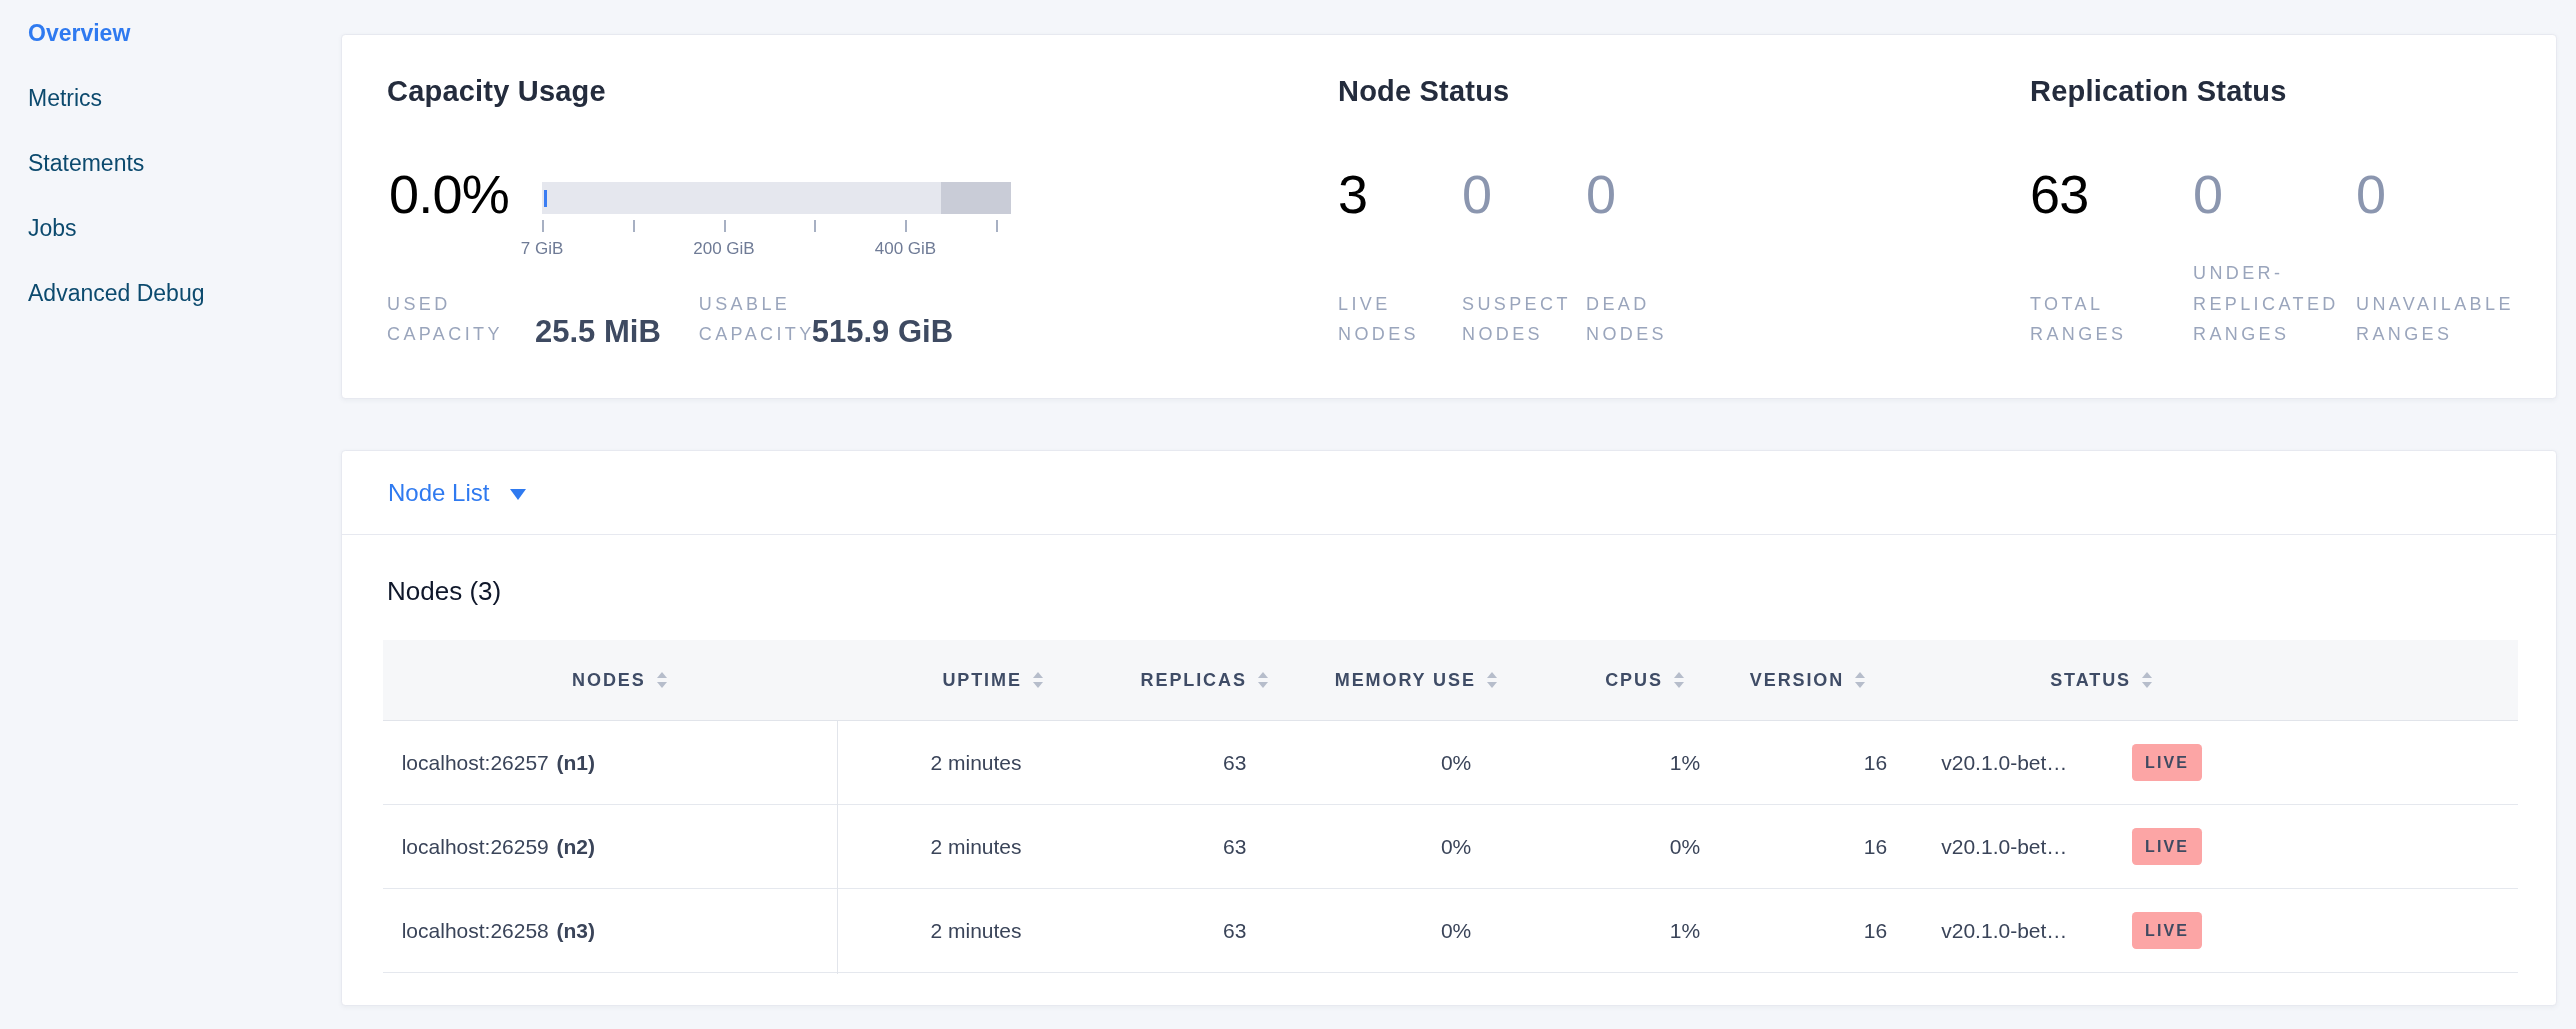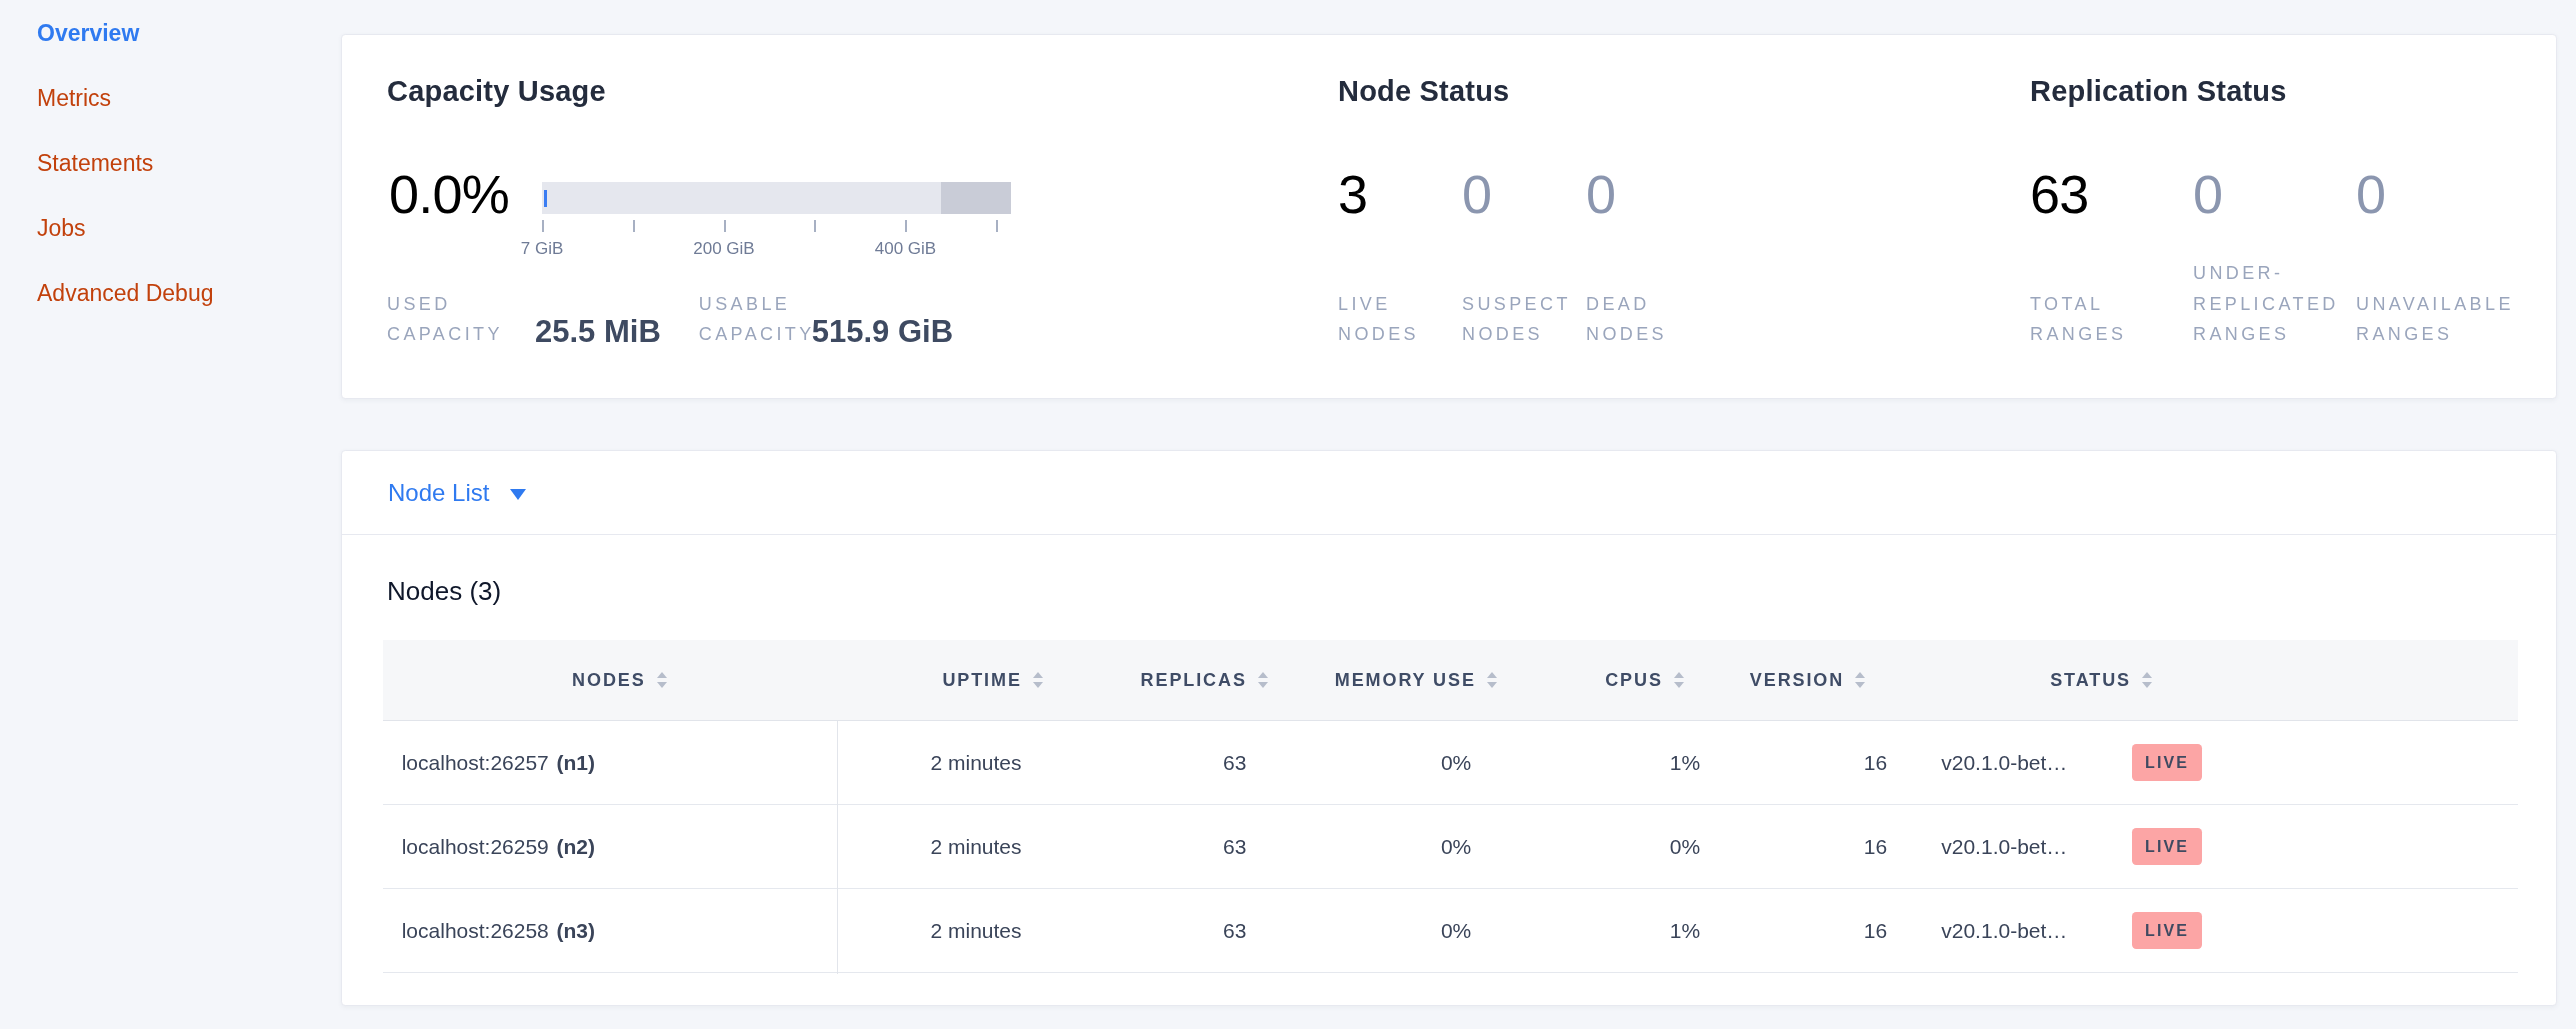--- a/index.html
+++ b/index.html
@@ -6,24 +6,24 @@
   html,body { width:2576px; height:1030px; }
   body {
     position: relative;
     background: #f4f6fa;
     font-family: "Liberation Sans", "DejaVu Sans", sans-serif;
     color: #3a4459;
     overflow: hidden;
   }
 
   
-  .sidebar { position:absolute; left:9px; top:0; width:406px; padding-top:0.8px; }
+  .sidebar { position:absolute; left:0; top:0; width:406px; padding-top:0.8px; }
   .side-item {
     height:65px; display:flex; align-items:center; padding-left:28px;
-    font-size:23px; color:#c2410c; cursor:pointer; white-space:nowrap;
+    font-size:23px; color:#0c4a6e; cursor:pointer; white-space:nowrap;
   }
   .side-item.active { color:#2f7af0; font-weight:700; }
 
   
   .card {
     position:absolute; left:341px; width:2216px; background:#ffffff;
     border:0.8px solid #e7e9f0; border-radius:4.2px;
     box-shadow:0 1.7px 4.2px rgba(60,75,105,0.05);
   }
   #summary-card { top:34px; height:365px; }

